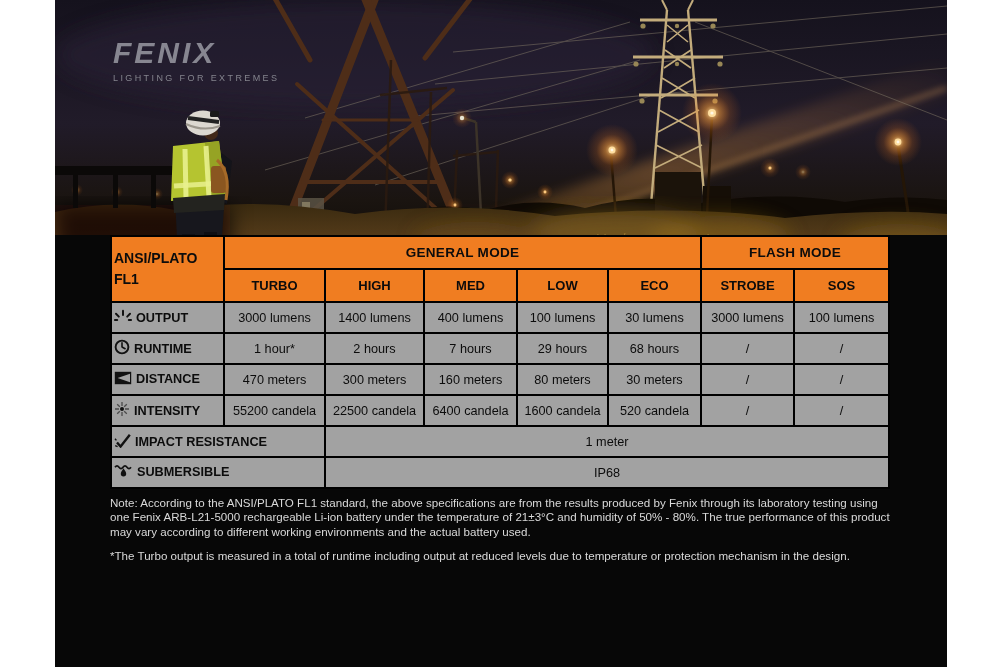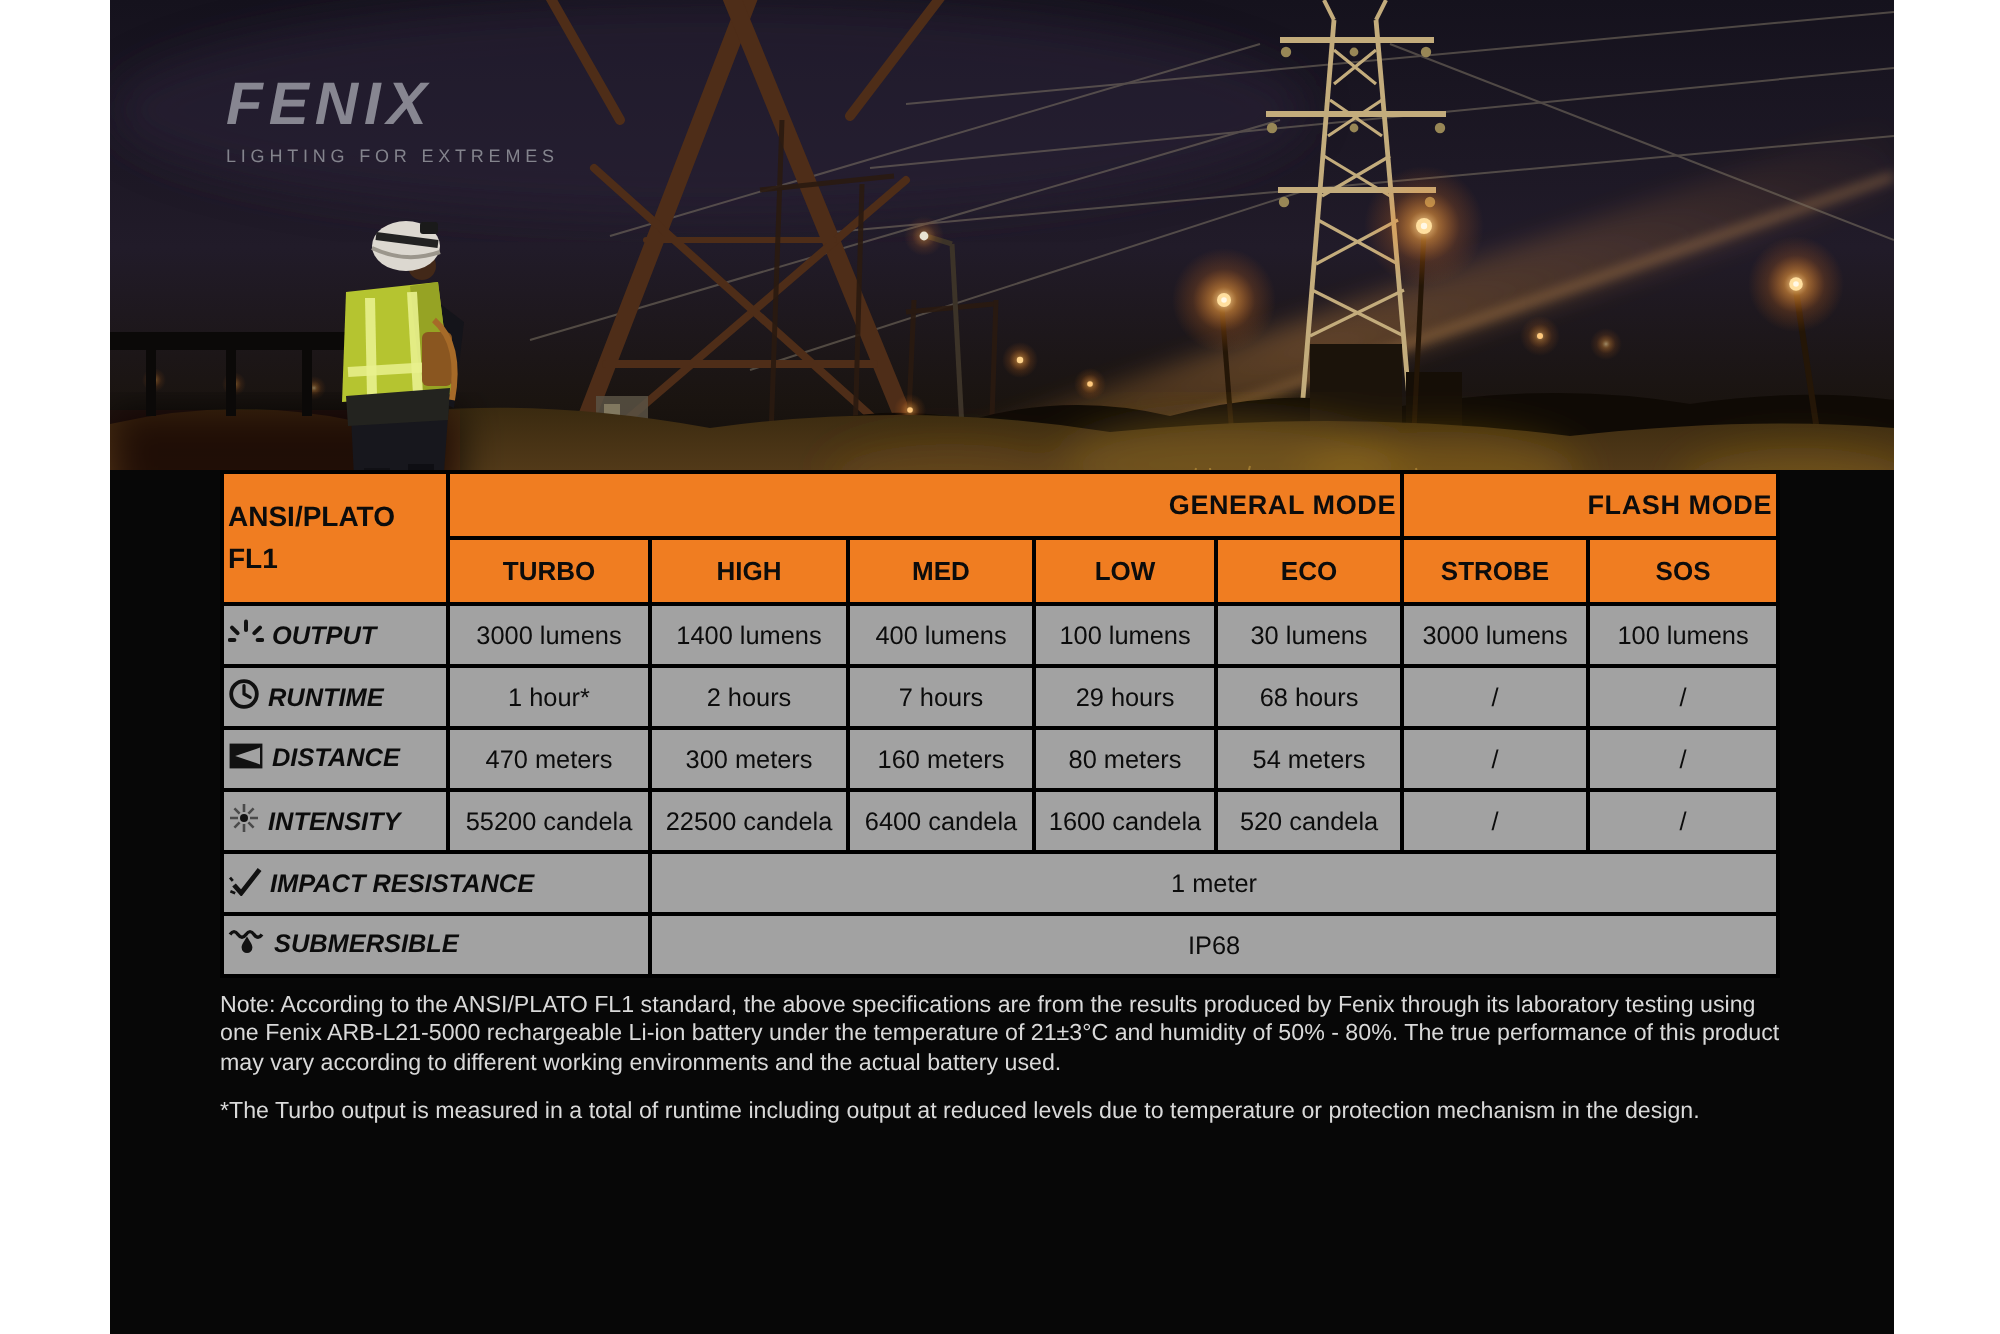--- a/index.html
+++ b/index.html
@@ -25,27 +25,27 @@
   .sizeline{position:absolute;left:56px;top:266px;font-size:14.3px;color:#f0f0f0;white-space:nowrap;}
   .sizeline .w{margin-left:22px;}
 
   
   table.spec{
     margin-left:55px;border-collapse:collapse;table-layout:fixed;width:778px;
     background:#a2a2a2;color:#0c0c0c;
   }
   table.spec th,table.spec td{border:2px solid #000;padding:0 2px;overflow:hidden;}
   thead th{background:#f07d21;font-weight:700;}
-  th.gh{height:31px;font-size:13.5px;letter-spacing:.3px;text-align:right;}
+  th.gh{height:31px;font-size:13.5px;letter-spacing:.3px;}
   th.mh{height:31px;font-size:13px;}
   th.corner{text-align:left;padding-left:9px;font-size:14px;line-height:1.5;margin-left:16px;}
   tbody td{height:29px;font-size:12.7px;text-align:center;white-space:nowrap;}
   th.rlabel{
     text-align:left;font-weight:700;font-size:12.7px;white-space:nowrap;
-    padding-left:6px;height:29px;font-style:italic;
+    padding-left:6px;height:29px;
   }
   th.rlabel .ric{display:inline-block;vertical-align:-2px;margin-right:4px;}
 
   
   .notes{margin:7px 0 0 55px;width:790px;color:#d9d9d9;font-size:11.6px;line-height:1.23;}
   .notes p{margin:0;}
   .notes p + p{margin-top:10px;}
 </style>
 </head>
 <body>
@@ -312,21 +312,21 @@
         <th class="rlabel">
           <span class="ric"><svg width="18" height="14" viewBox="0 0 18 14">
                 <rect x="0.8" y="0.8" width="16.4" height="12.4" fill="#111"></rect>
                 <path d="M16 2.8L3.6 7l12.4 4.2z" fill="#a2a2a2"></path>
               </svg></span><span>DISTANCE</span>
         </th>
         <td>470 meters</td>
         <td>300 meters</td>
         <td>160 meters</td>
         <td>80 meters</td>
-        <td>54 meters</td>
+        <td>30 meters</td>
         <td>/</td>
         <td>/</td>
       </tr>
       <tr>
         <th class="rlabel">
           <span class="ric"><svg width="16" height="16" viewBox="0 0 16 16">
                 <g stroke="#4a4a4a" stroke-width="1.3">
                   <path d="M8 1v4M8 11v4M1 8h4M11 8h4M3.2 3.2l2.6 2.6M12.8 3.2l-2.6 2.6M3.2 12.8l2.6-2.6M12.8 12.8l-2.6-2.6"></path>
                 </g>
                 <circle cx="8" cy="8" r="2" fill="#111"></circle>

